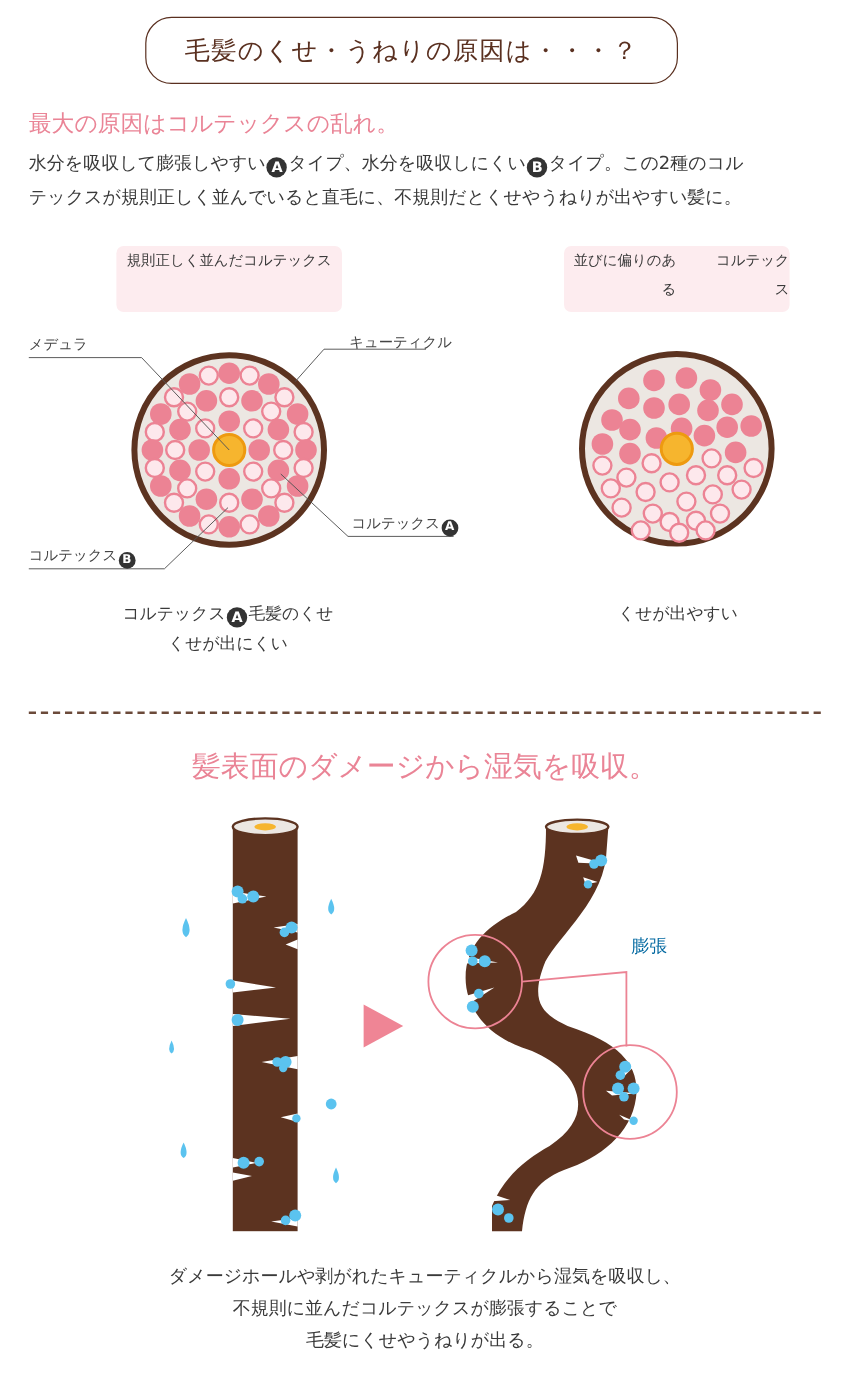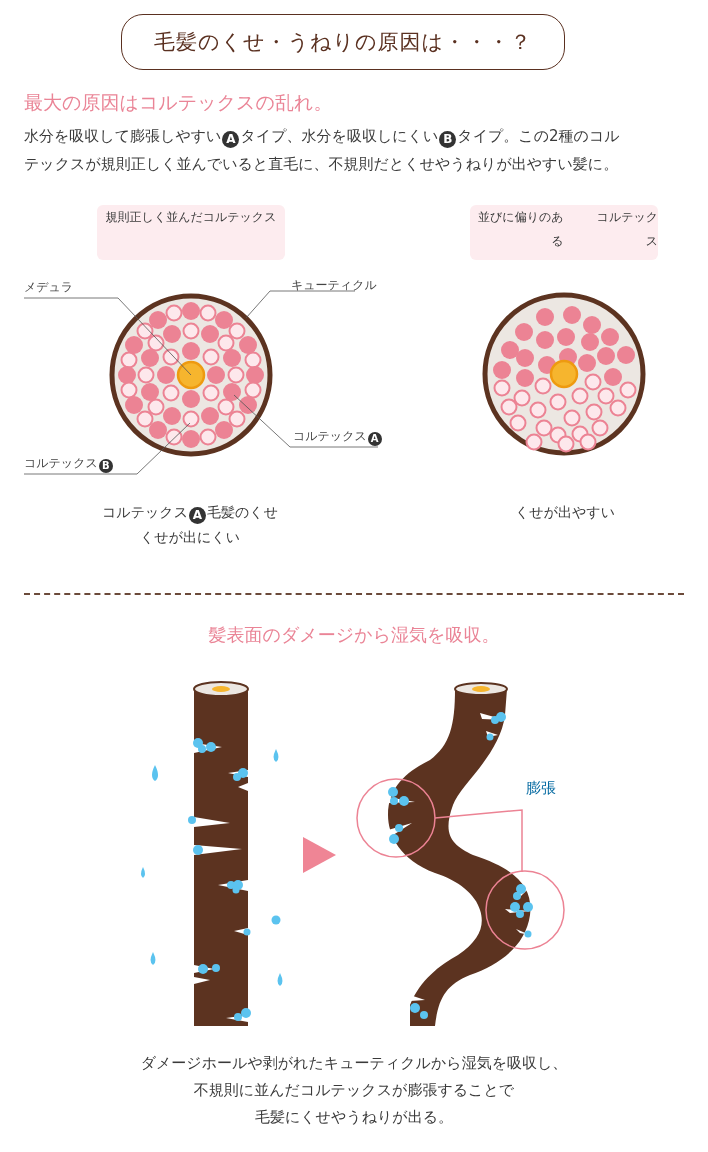--- a/index.html
+++ b/index.html
@@ -166,21 +166,21 @@
 <div class="abs caption" style="left:60px; top:500px; width:260px;">
   <div><span>コルテックス</span><span class="badge">A</span><span>毛髪のくせ</span></div>
   <div>くせが出にくい</div>
 </div>
 <div class="abs caption" style="left:430px; top:500px; width:270px;">
   <div>くせが出やすい</div>
 </div>
 
 <div class="abs dash"></div>
 
-<div class="abs h-pink" style="left:0; top:623px; width:708px; text-align:center; font-size:18px; font-weight:normal;">髪表面のダメージから湿気を吸収。</div>
+<div class="abs h-pink" style="left:0; top:623px; width:708px; text-align:center; font-size:24px; font-weight:normal;">髪表面のダメージから湿気を吸収。</div>
 
 <svg class="abs" style="left:130px; top:675px;" width="180" height="355" viewBox="0 0 180 355">
   <rect x="64" y="14" width="54" height="337" fill="#5c3320"></rect>
   <ellipse cx="91" cy="14" rx="27" ry="7" fill="#ece7e2" stroke="#5c3320" stroke-width="2"></ellipse>
   <ellipse cx="91" cy="14" rx="9" ry="3" fill="#f6b52e"></ellipse>
   <g fill="#ffffff">
     <polygon points="64,68 92,72 64,78"></polygon>
     <polygon points="118,95 98,98 118,102"></polygon>
     <polygon points="118,108 108,112 118,116"></polygon>
     <polygon points="64,142 100,148 64,152"></polygon>

